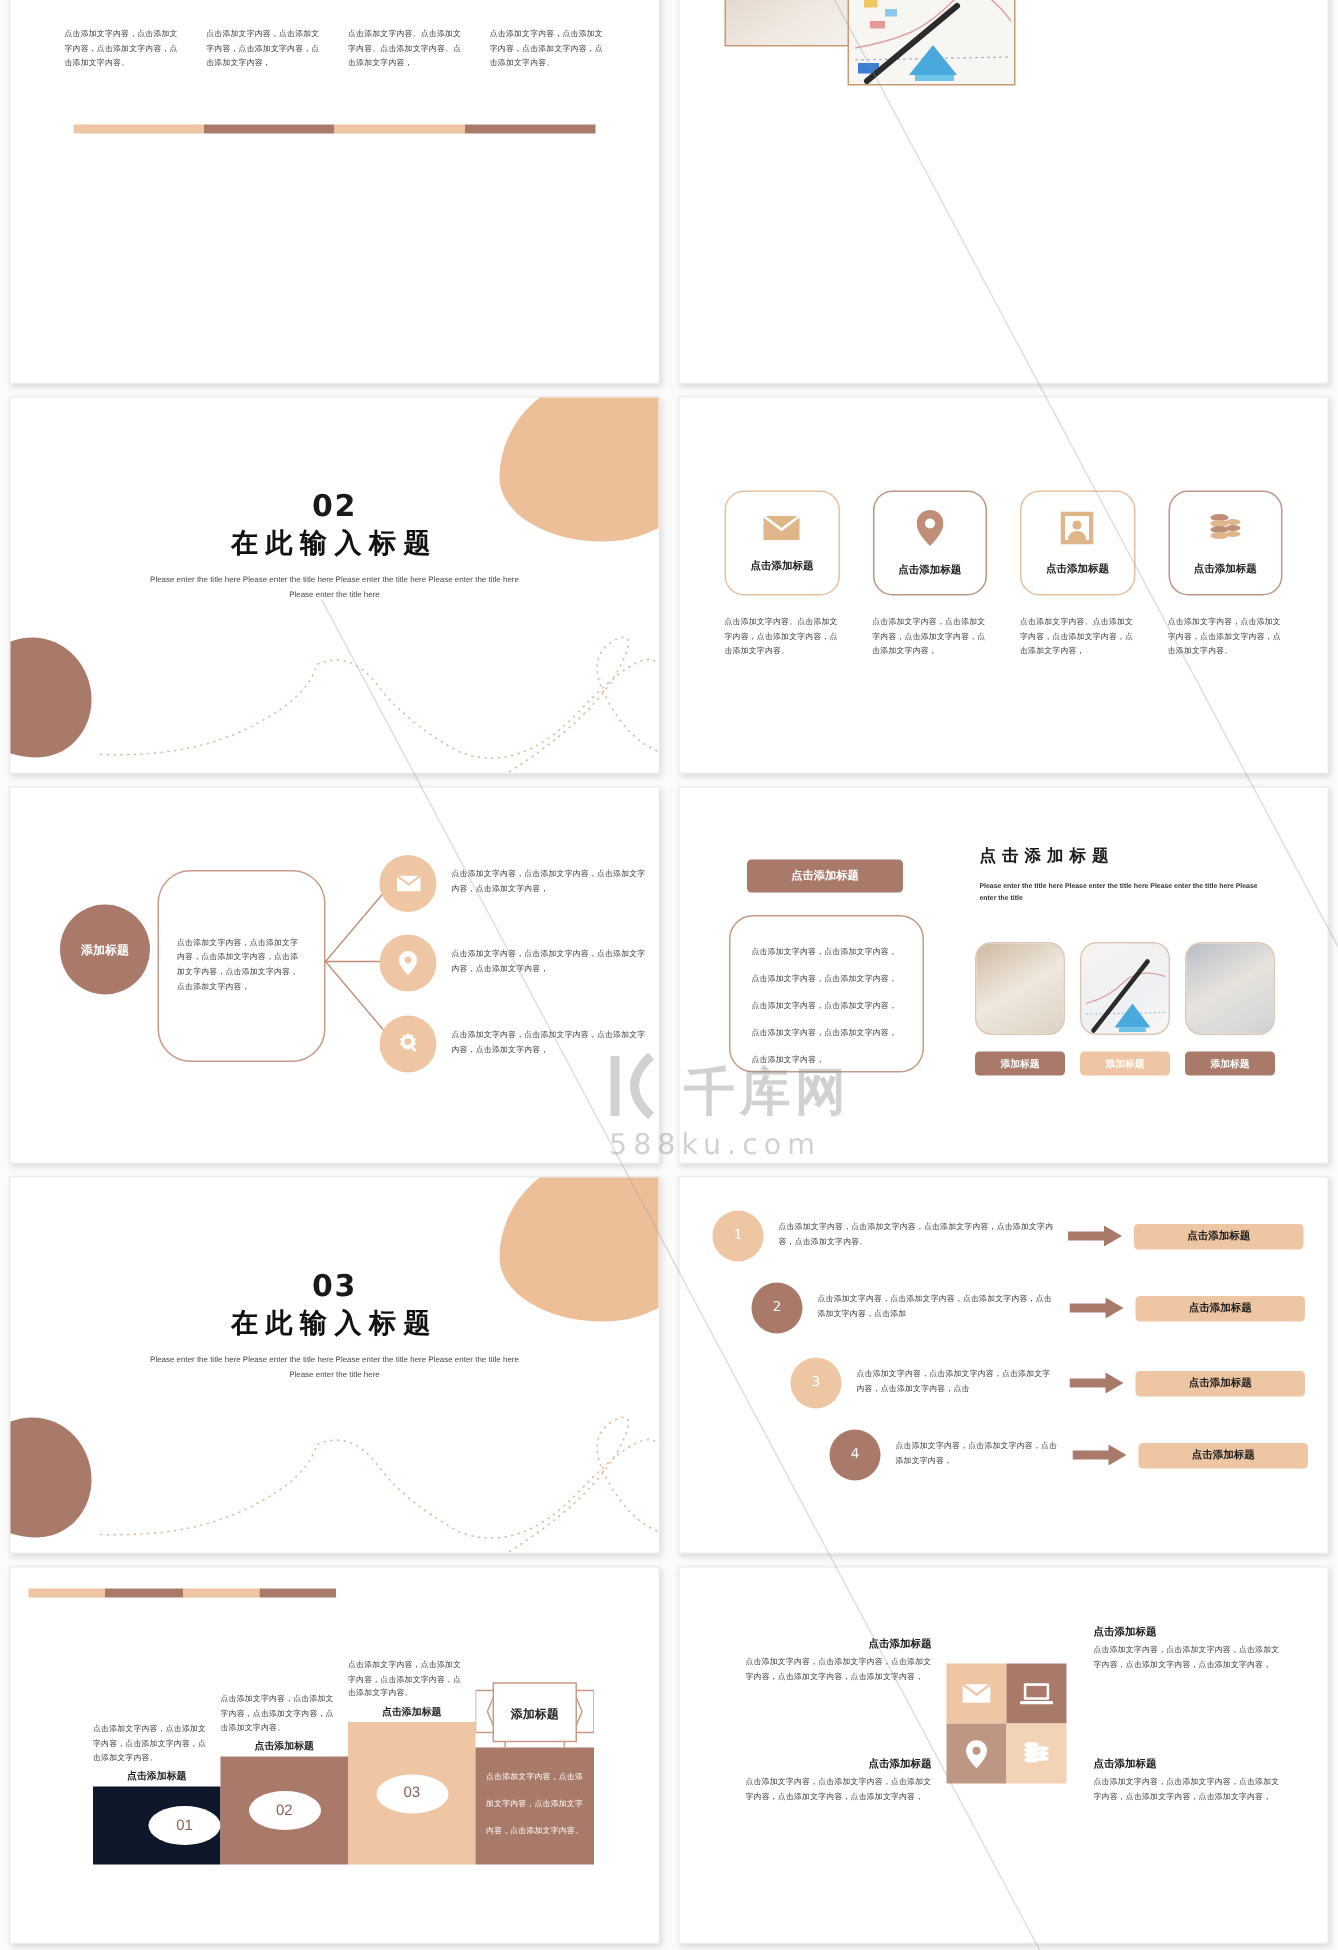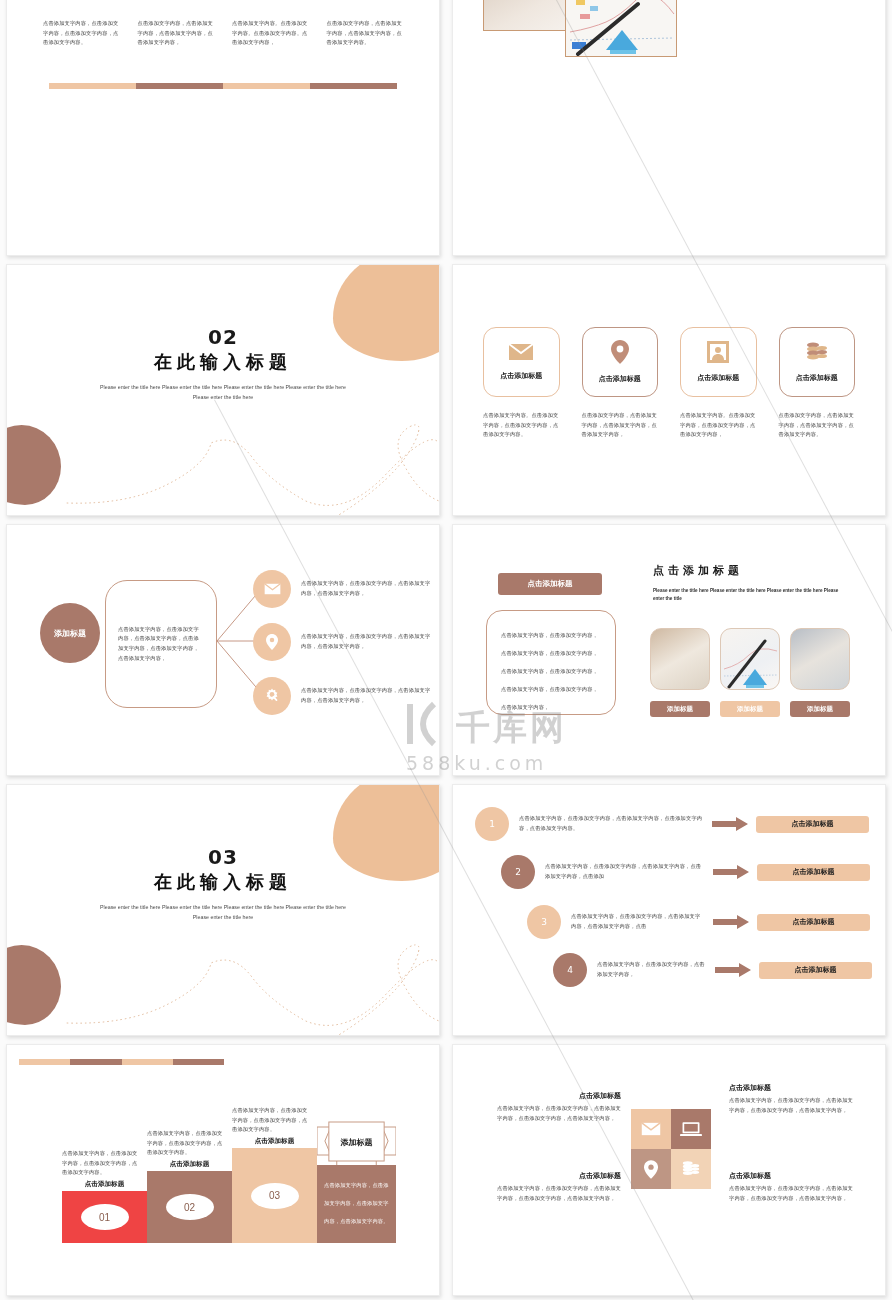--- a/index.html
+++ b/index.html
@@ -443,21 +443,21 @@
         <div class="s8-bar">
           <span style="background:#EFC6A4"></span>
             <span style="background:#A9796A"></span>
           <span style="background:#EFC6A4"></span>
             <span style="background:#A9796A"></span>
         </div>
 
         <div style="position:absolute;left:55px;bottom:52px;width:85px;">
           <div class="body-txt cn" style="padding:0 6px 2px 0">点击添加文字内容，点击添加文字内容，点击添加文字内容，点击添加文字内容。</div>
           <div class="s8-cap cn">点击添加标题</div>
-          <div style="height:52px;background:#ef4444;display:flex;align-items:center;justify-content:center;">
+          <div style="height:52px;background:#0f172a;display:flex;align-items:center;justify-content:flex-end;">
             <div class="s8-oval">01</div>
           </div>
         </div>
 
         <div style="position:absolute;left:140px;bottom:52px;width:85px;">
           <div class="body-txt cn" style="padding:0 6px 2px 0">点击添加文字内容，点击添加文字内容，点击添加文字内容，点击添加文字内容。</div>
           <div class="s8-cap cn">点击添加标题</div>
           <div style="height:72px;background:#A9796A;display:flex;align-items:center;justify-content:center;">
             <div class="s8-oval">02</div>
           </div>

